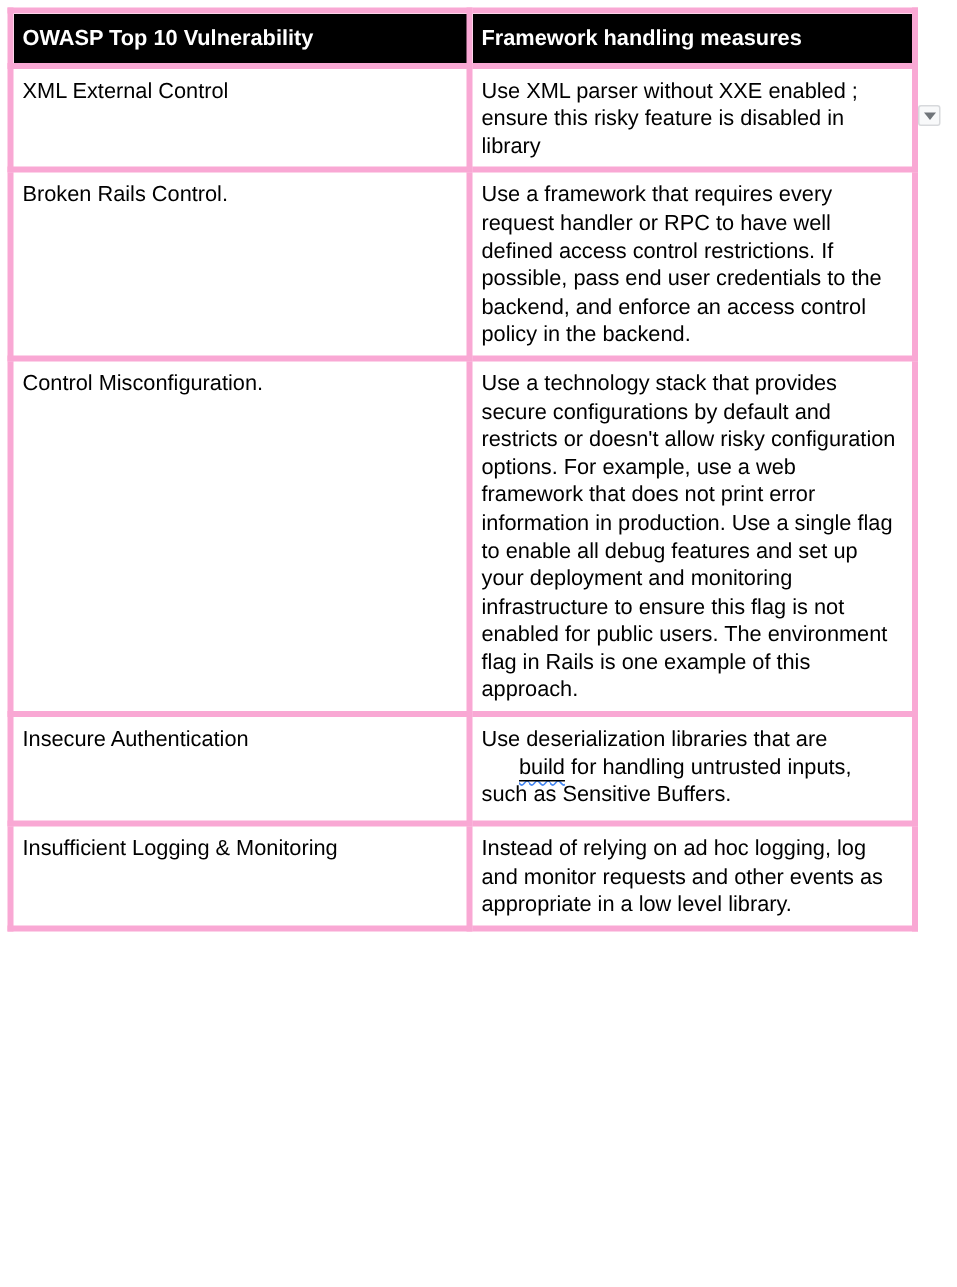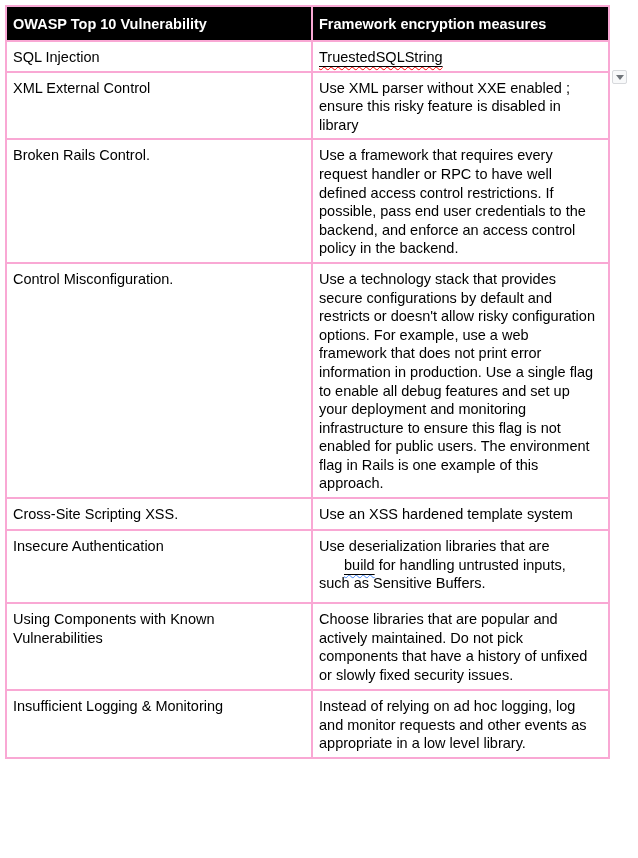--- a/index.html
+++ b/index.html
@@ -21,21 +21,21 @@
     top: 5px;
   }
   table.vuln-table {
     border-collapse: collapse;
     table-layout: fixed;
     width: 603px;
   }
   col.c1 { width: 306px; }
   col.c2 { width: 297px; }
   th, td {
-    border: 2px solid #f9a8d4;
+    border: 4px solid #f9a8d4;
     vertical-align: top;
     text-align: left;
     padding: 6px 8px 4px 6px;
     font-size: 14.5px;
     line-height: 18.6px;
     overflow: hidden;
     word-wrap: break-word;
   }
   thead th {
     background: #000000;
@@ -90,53 +90,39 @@
 
 <div class="page">
   <table class="vuln-table">
     <colgroup>
       <col class="c1">
       <col class="c2">
     </colgroup>
     <thead>
       <tr style="height:34px">
         <th>OWASP Top 10 Vulnerability</th>
-        <th>Framework encryption measures</th>
+        <th>Framework handling measures</th>
       </tr>
     </thead>
     <tbody>
-      <tr style="height:31px">
-        <td>SQL Injection</td>
-        <td>
-          <span class="wavy-red"><span class="ul">TruestedSQLString</span></span>
-        </td>
-      </tr>
       <tr style="height:51px">
         <td>XML External Control</td>
         <td>Use XML parser without XXE enabled ; ensure this risky feature is disabled in library</td>
       </tr>
       <tr style="height:104px">
         <td>Broken Rails Control.</td>
         <td>Use a framework that requires every request handler or RPC to have well defined access control restrictions. If possible, pass end user credentials to the backend, and enforce an access control policy in the backend.</td>
       </tr>
       <tr style="height:193px">
         <td>Control Misconfiguration.</td>
         <td>Use a technology stack that provides secure configurations by default and restricts or doesn't allow risky configuration options. For example, use a web framework that does not print error information in production. Use a single flag to enable all debug features and set up your deployment and monitoring infrastructure to ensure this flag is not enabled for public users. The environment flag in Rails is one example of this approach.</td>
       </tr>
-      <tr style="height:32px">
-        <td>Cross-Site Scripting XSS.</td>
-        <td>Use an XSS hardened template system</td>
-      </tr>
       <tr style="height:73px">
         <td>Insecure Authentication</td>
         <td><span>Use deserialization libraries that are </span><span class="wavy-blue"><span class="ul">build</span></span><span> for handling untrusted inputs, such as Sensitive Buffers.</span></td>
-      </tr>
-      <tr style="height:87px">
-        <td>Using Components with Known Vulnerabilities</td>
-        <td>Choose libraries that are popular and actively maintained. Do not pick components that have a history of unfixed or slowly fixed security issues.</td>
       </tr>
       <tr style="height:65px">
         <td>Insufficient Logging &amp; Monitoring</td>
         <td>Instead of relying on ad hoc logging, log and monitor requests and other events as appropriate in a low level library.</td>
       </tr>
     </tbody>
   </table>
 </div>
 
 <div class="marker-btn">

